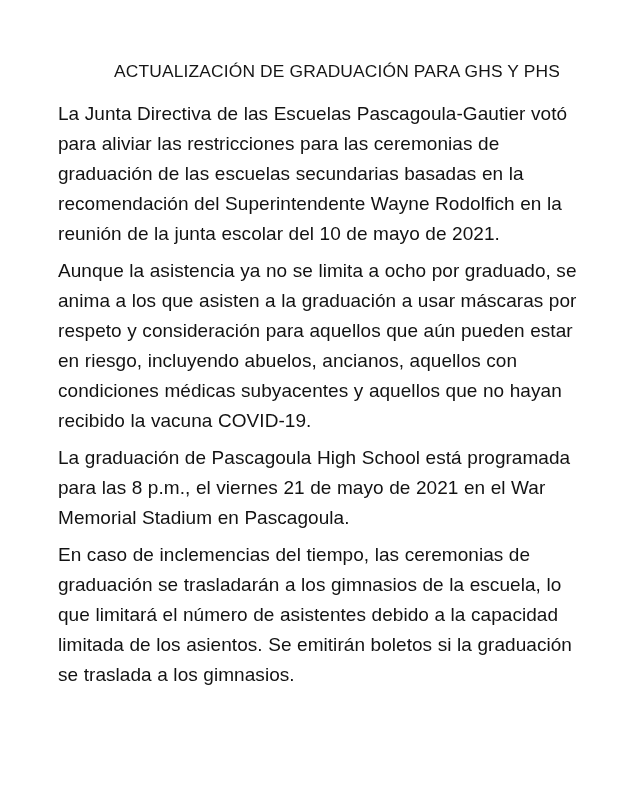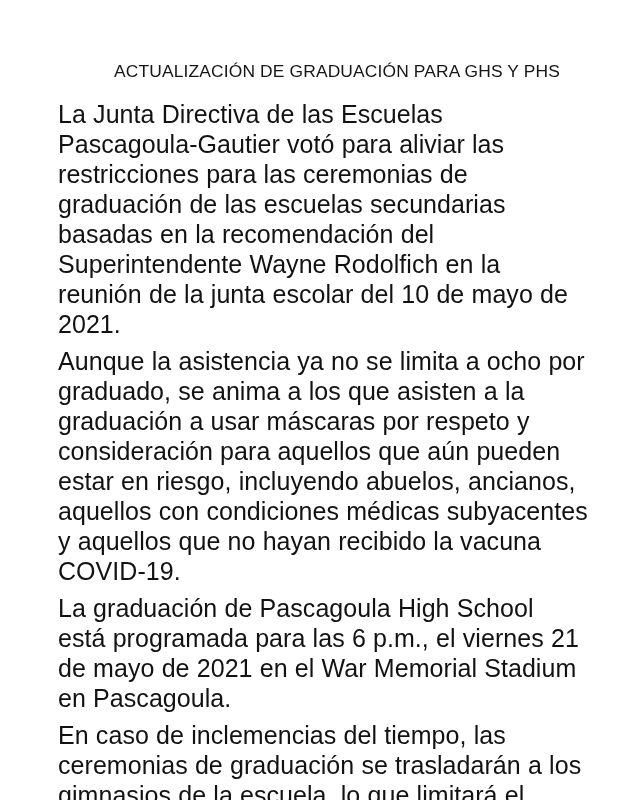--- a/index.html
+++ b/index.html
@@ -36,39 +36,39 @@
     padding-left: 16px;
   }
   .body-block {
     position: absolute;
     top: 99px;
     left: 58px;
     width: 530px;
   }
   .para {
     margin: 0 0 7px 0;
-    font-size: 25px;
+    font-size: 19px;
     line-height: 30px;
     color: #121212;
     text-align: left;
     letter-spacing: 0.05px;
     word-spacing: 0.2px;
   }
   .para:last-child {
     margin-bottom: 0;
   }
 </style>
 </head>
 <body>
 
 <div class="page">
 
   <h1 class="doc-title">ACTUALIZACIÓN DE GRADUACIÓN PARA GHS Y PHS</h1>
 
   <div class="body-block">
     <p class="para">La Junta Directiva de las Escuelas Pascagoula-Gautier votó para aliviar las restricciones para las ceremonias de graduación de las escuelas secundarias basadas en la recomendación del Superintendente Wayne Rodolfich en la reunión de la junta escolar del 10 de mayo de 2021.</p>
     <p class="para">Aunque la asistencia ya no se limita a ocho por graduado, se anima a los que asisten a la graduación a usar máscaras por respeto y consideración para aquellos que aún pueden estar en riesgo, incluyendo abuelos, ancianos, aquellos con condiciones médicas subyacentes y aquellos que no hayan recibido la vacuna COVID-19.</p>
-    <p class="para">La graduación de Pascagoula High School está programada para las 6 p.m., el viernes 21 de mayo de 2021 en el War Memorial Stadium en Pascagoula.</p>
+    <p class="para">La graduación de Pascagoula High School está programada para las 8 p.m., el viernes 21 de mayo de 2021 en el War Memorial Stadium en Pascagoula.</p>
     <p class="para">En caso de inclemencias del tiempo, las ceremonias de graduación se trasladarán a los gimnasios de la escuela, lo que limitará el número de asistentes debido a la capacidad limitada de los asientos. Se emitirán boletos si la graduación se traslada a los gimnasios.</p>
 
   </div>
 
 </div>
 
 </body></html>

